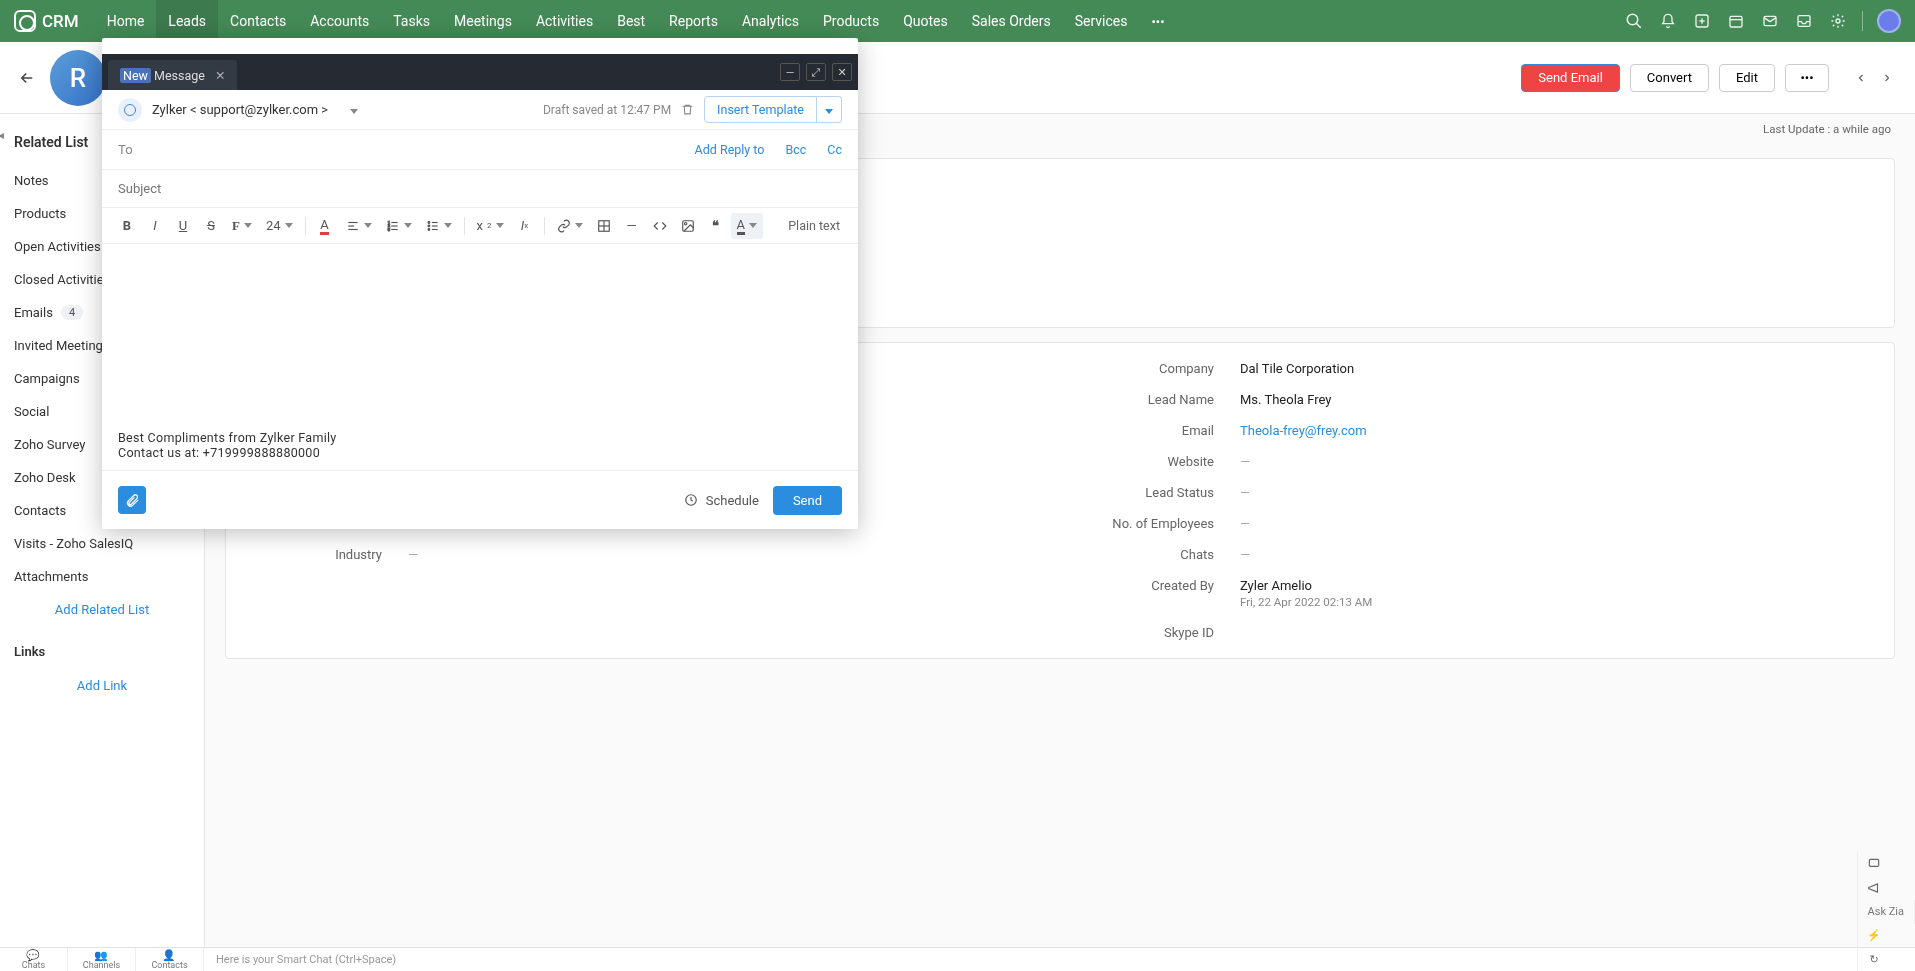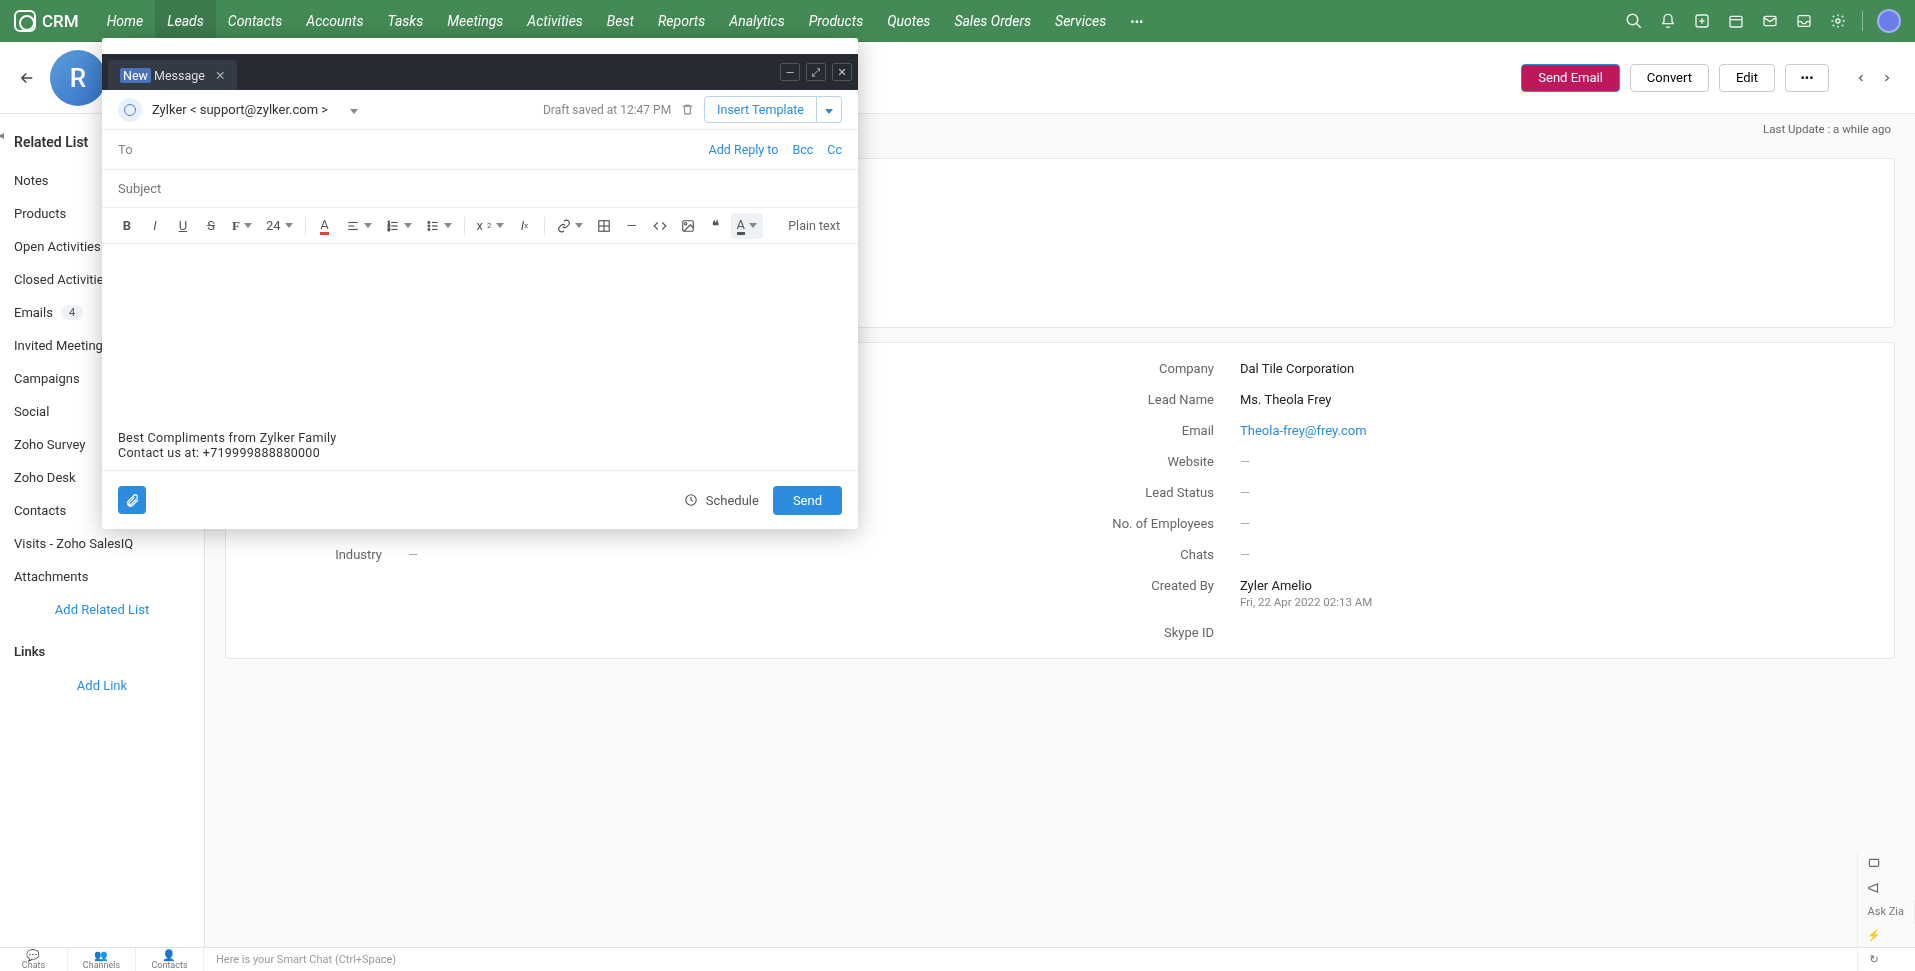--- a/index.html
+++ b/index.html
@@ -4,35 +4,35 @@
 <style>
 * { margin:0; padding:0; box-sizing:border-box; font-family:-apple-system,BlinkMacSystemFont,"Segoe UI",Roboto,sans-serif; }
 body { font-size:13px; color:#333; background:#fff; overflow:hidden; }
 
 
 .topbar { height:42px; background:#448a56; display:flex; align-items:center; padding:0 14px; color:#fff; }
 .topbar .brand { display:flex; align-items:center; gap:6px; font-size:17px; font-weight:500; margin-right:16px; }
 .topbar .brand-icon { width:22px; height:22px; border:2px solid #fff; border-radius:6px; position:relative; }
 .topbar .brand-icon::before { content:""; position:absolute; width:12px; height:12px; border:2px solid #fff; border-radius:50%; top:3px; left:3px; }
 .topbar .nav { display:flex; gap:0; }
-.topbar .nav .nav-item { padding:0 12px; height:42px; display:flex; align-items:center; cursor:pointer; font-size:14px;font-style:italic; }
+.topbar .nav .nav-item { padding:0 12px; height:42px; display:flex; align-items:center; cursor:pointer; font-size:14px; }
 .topbar .nav .nav-item.active { background:#3d7a4d; }
 .topbar .spacer { flex:1; }
 .topbar .top-icons { display:flex; gap:14px; align-items:center; }
 .topbar .top-icons .ticon { width:20px; height:20px; cursor:pointer; display:flex; align-items:center; justify-content:center; color:#fff; opacity:.9; }
 .topbar .avatar-top { width:24px; height:24px; border-radius:50%; background:#6b7de8; border:2px solid rgba(255,255,255,.4); }
 .topbar .pipe { width:1px; height:20px; background:rgba(255,255,255,.4); }
 
 
 .headstrip { height:72px; border-bottom:1px solid #e5e5e5; display:flex; align-items:center; padding:0 18px; }
 .headstrip .back { margin-right:14px; cursor:pointer; }
 .headstrip .lead-avatar { width:56px; height:56px; border-radius:50%; background:linear-gradient(135deg,#5a9ed8,#3671c8); display:flex; align-items:center; justify-content:center; color:#fff; font-size:26px; font-weight:500; margin-right:14px; }
 .headstrip .spacer { flex:1; }
 .headstrip .btn { height:28px; padding:0 16px; border-radius:4px; border:1px solid #ccc; background:#fff; font-size:13px; cursor:pointer; display:flex; align-items:center; }
-.headstrip .btn.primary { background:#be185d; border-color:#2a8de0; color:#fff;margin-left:20px; }
+.headstrip .btn.primary { background:#ef4444; border-color:#2a8de0; color:#fff;margin-left:20px; }
 .headstrip .btn.icon { width:44px; justify-content:center; }
 .headstrip .btns { display:flex; gap:10px; align-items:center; }
 .headstrip .pager { display:flex; gap:6px; margin-left:12px; }
 .headstrip .pager span { cursor:pointer; padding:4px; color:#666; }
 
 
 .main { display:flex; height:calc(100vh - 42px - 72px - 24px); }
 
 
 .sidebar { width:205px; border-right:1px solid #e5e5e5; padding:16px 14px; overflow:auto; position:relative; }
@@ -67,21 +67,21 @@
 .modal .fromrow { height:40px; display:flex; align-items:center; padding:0 16px; border-bottom:1px solid #eee; gap:10px; font-size:13px; }
 .modal .fromrow .fromicon { width:24px; height:24px; border-radius:50%; background:#e8f1fb; display:flex; align-items:center; justify-content:center; }
 .modal .fromrow .fromicon span { width:12px; height:12px; border:1.5px solid #4a88cc; border-radius:50%; display:block; position:relative; }
 .modal .fromrow .spacer { flex:1; }
 .modal .fromrow .draft { color:#888; font-size:12px; }
 .modal .fromrow .trash { color:#888; cursor:pointer; }
 .modal .tplbtn { display:flex; }
 .modal .tplbtn .b { border:1px solid #b8d4f0; color:#2a8de0; padding:5px 12px; font-size:12.5px; cursor:pointer; }
 .modal .tplbtn .b:first-child { border-radius:4px 0 0 4px; }
 .modal .tplbtn .b:last-child { border-left:none; border-radius:0 4px 4px 0; padding:5px 8px; }
-.modal .torow { height:40px; display:flex; align-items:center; padding:0 16px; border-bottom:1px solid #eee; font-size:13px; color:#888; }
+.modal .torow { height:40px; display:flex; align-items:center; padding:0 16px; border-bottom:1px solid #eee; font-size:13px; color:#888;gap:7px; }
 .modal .torow .spacer { flex:1; }
 .modal .torow .addr { color:#2a8de0; margin-left:14px; cursor:pointer; font-size:12.5px; }
 .modal .subjrow { height:38px; display:flex; align-items:center; padding:0 16px; border-bottom:1px solid #eee; }
 .modal .subjrow input { border:none; outline:none; width:100%; font-size:13px; }
 .modal .toolbar { height:36px; display:flex; align-items:center; padding:0 12px; gap:2px; border-bottom:1px solid #eee; }
 .modal .toolbar .tb { width:26px; height:26px; display:flex; align-items:center; justify-content:center; cursor:pointer; color:#555; border-radius:3px; font-size:13px; }
 .modal .toolbar .tb.sel { background:#eef2f7; }
 .modal .toolbar .tb.wide { width:auto; padding:0 6px; gap:4px; }
 .modal .toolbar .sep { width:1px; height:18px; background:#e3e3e3; margin:0 4px; }
 .modal .toolbar .plain { margin-left:auto; color:#666; font-size:12.5px; cursor:pointer; padding:0 6px; }

